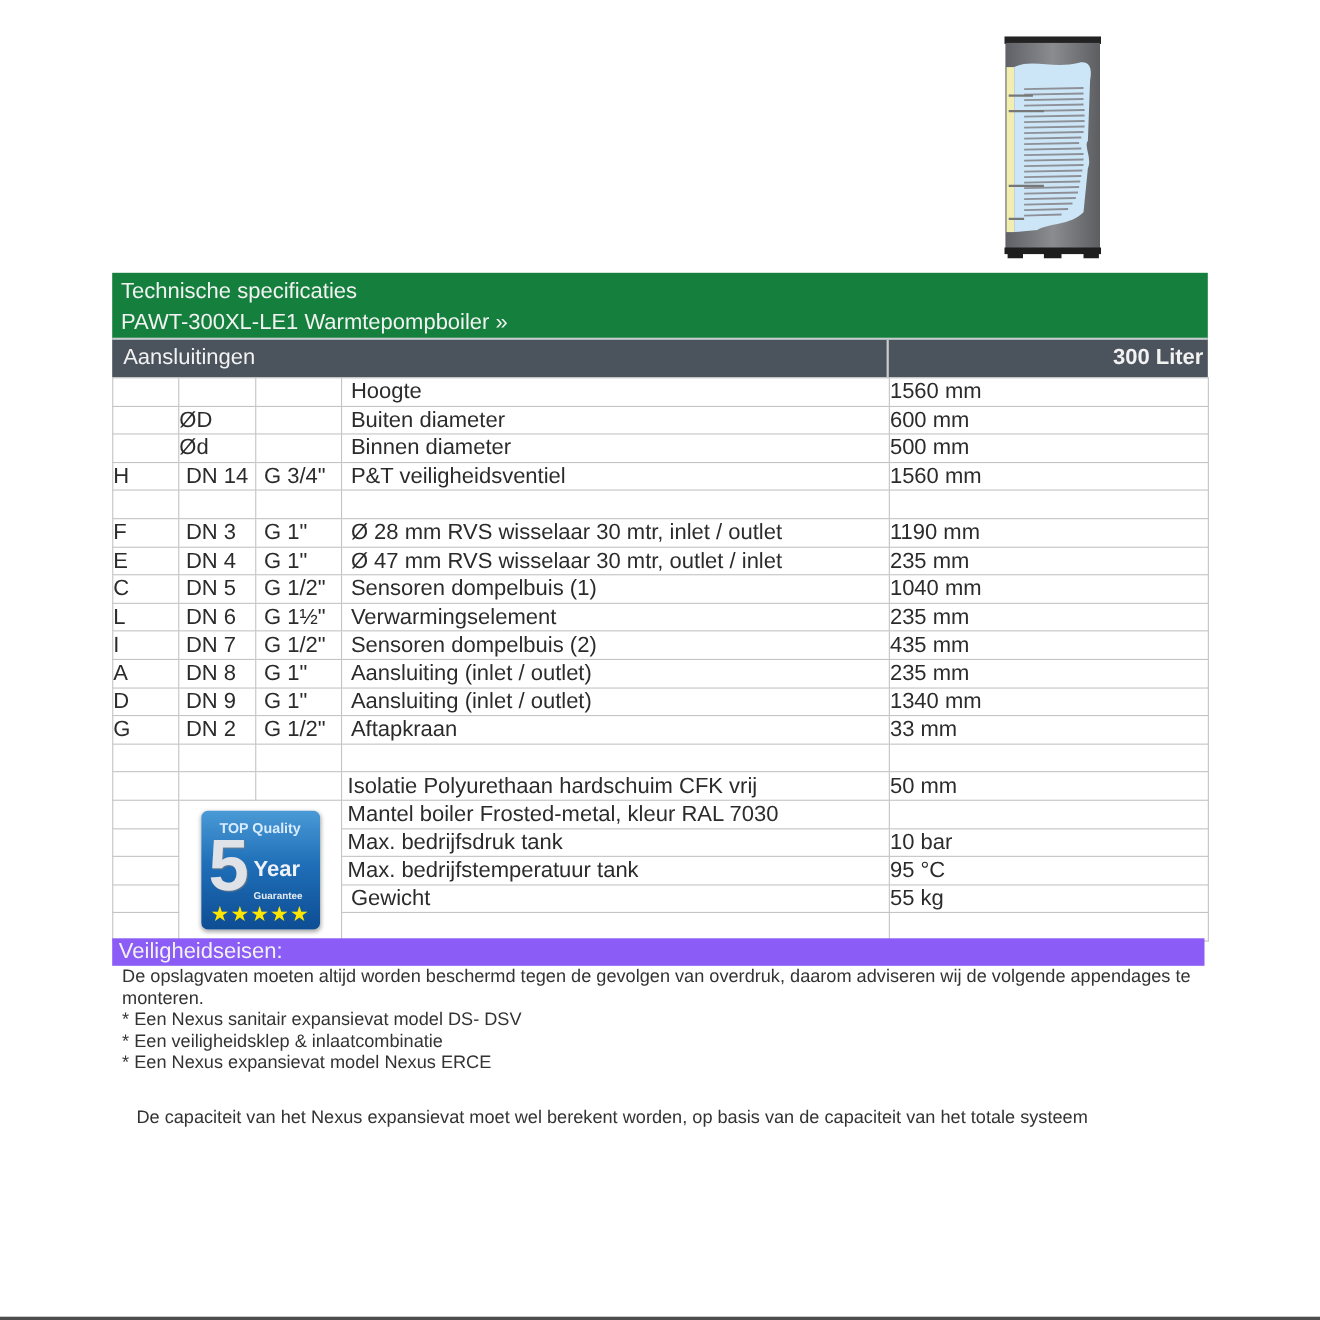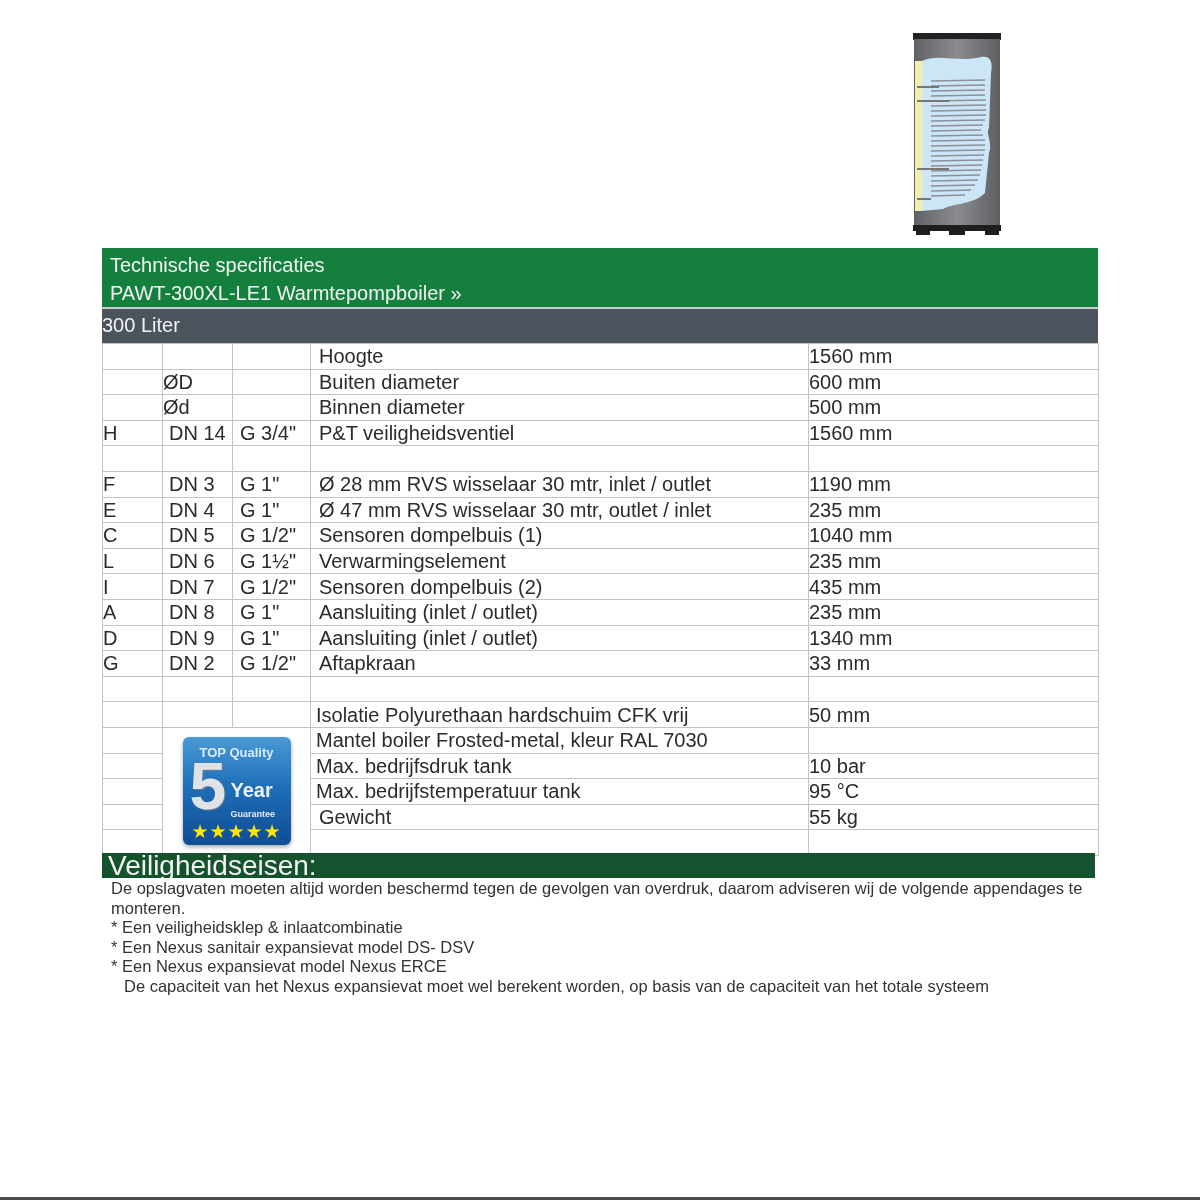--- a/index.html
+++ b/index.html
@@ -13,21 +13,21 @@
     .spec { position: absolute; left: 102px; top: 248px; width: 996px; }
     .title-bar {
       background: #15803d; color: #f2f2f2; height: 61px; padding: 3px 0 0 8px;
       font-size: 20px; line-height: 28px; border-bottom: 2px solid #c9ccd0;
     }
     .section-bar {
       display: flex; height: 34px; background: #4b535d; color: #f2f2f2;
       font-size: 20px; line-height: 32px;
     }
     .section-bar .left { width: 706px; padding-left: 10px; border-right: 2px solid #c9ccd0; }
-    .section-bar .right { flex: 1; text-align: left; font-weight: normal; padding-right: 4px; }
+    .section-bar .right { flex: 1; text-align: right; font-weight: bold; padding-right: 4px; }
 
     table.grid { width: 996px; border-collapse: collapse; table-layout: fixed; font-size: 20px; color: #2b2b2b; }
     table.grid td { border: 1px solid #c4c4c4; height: 25.6px; line-height: 22px; padding: 0; white-space: nowrap; overflow: visible; }
     table.grid col.c1 { width: 60px; }
     table.grid col.c2 { width: 70px; }
     table.grid col.c3 { width: 78px; }
     table.grid col.c4 { width: 498px; }
     table.grid col.c5 { width: 290px; }
     td.code { text-align: left; }
     td.dn { padding-left: 6px !important; }
@@ -44,26 +44,26 @@
     }
     .badge .top { position: absolute; top: 5px; left: 0; right: 0; text-align: center; color: #d9ecff; font-size: 13px; font-weight: bold; }
     .badge .five { position: absolute; left: 7px; top: 16px; font-size: 66px; font-weight: bold; color: #dfe3e8; line-height: 66px; text-shadow: 1px 1px 1px #6b7a8a; }
     .badge .year { position: absolute; left: 48px; top: 42px; font-size: 20px; font-weight: bold; color: #eef2f6; }
     .badge .guar { position: absolute; left: 48px; top: 66px; font-size: 9px; font-weight: bold; color: #e6edf5; }
     .badge .stars { position: absolute; left: 0; right: 0; bottom: 3px; text-align: center; color: #ffe500; font-size: 19px; letter-spacing: 1px; line-height: 20px; }
 
     
     .safety-bar {
       position: absolute; left: 102px; top: 853px; width: 993px; height: 25px;
-      background: #14532d; color: #f2f2f2; font-size: 28px; line-height: 25px; padding-left: 6px;
+      background: #8b5cf6; color: #f2f2f2; font-size: 20px; line-height: 25px; padding-left: 6px;
     }
     .safety-text {
       position: absolute; left: 111px; top: 879px; width: 985px; font-size: 16.5px; line-height: 19.6px; color: #333333;
     }
-    .safety-text .indent { padding-left: 13px; }
+    .safety-text .indent { padding-left: 13px; margin-top: 30px; }
 
     .bottom-rule { position: absolute; left: 0; top: 1197px; width: 1200px; height: 3px; background: #4d4d4d; }
   </style>
 </head>
 <body>
 
 <div class="boiler">
   <svg width="88" height="202" viewBox="0 0 88 202">
     <defs>
       <linearGradient id="shell" x1="0" x2="1" y1="0" y2="0">
@@ -114,20 +114,21 @@
     <rect x="72" y="197" width="14" height="5" fill="#1e1e1e"></rect>
   </svg>
 </div>
 
 <div class="spec">
   <div class="title-bar">
     <div>Technische specificaties</div>
     <div>PAWT-300XL-LE1 Warmtepompboiler »</div>
   </div>
   <div class="section-bar">
+    <div class="left">Aansluitingen</div>
     <div class="right">300 Liter</div>
   </div>
 
   <table class="grid">
     <colgroup>
         <col class="c1">
         <col class="c2">
         <col class="c3">
         <col class="c4">
         <col class="c5">
@@ -272,19 +273,19 @@
         <td class="desc"></td>
         <td class="val"></td>
       </tr>
     </tbody>
   </table>
 </div>
 
 <div class="safety-bar">Veiligheidseisen:</div>
 <div class="safety-text">
   <div>De opslagvaten moeten altijd worden beschermd tegen de gevolgen van overdruk, daarom adviseren wij de volgende appendages te monteren.</div>
+  <div>* Een Nexus sanitair expansievat model DS- DSV</div>
   <div>* Een veiligheidsklep &amp; inlaatcombinatie</div>
-  <div>* Een Nexus sanitair expansievat model DS- DSV</div>
   <div>* Een Nexus expansievat model Nexus ERCE</div>
   <div class="indent">De capaciteit van het  Nexus expansievat moet wel berekent worden, op basis van de capaciteit van het totale systeem</div>
 </div>
 
 <div class="bottom-rule"></div>
 
 </body></html>

